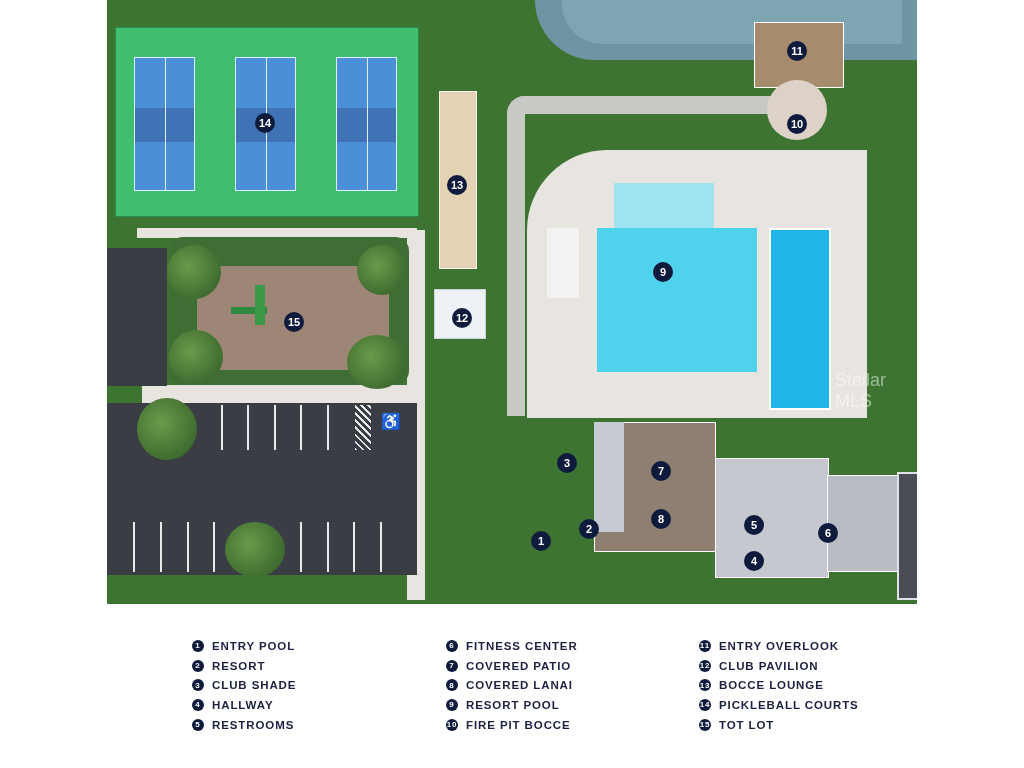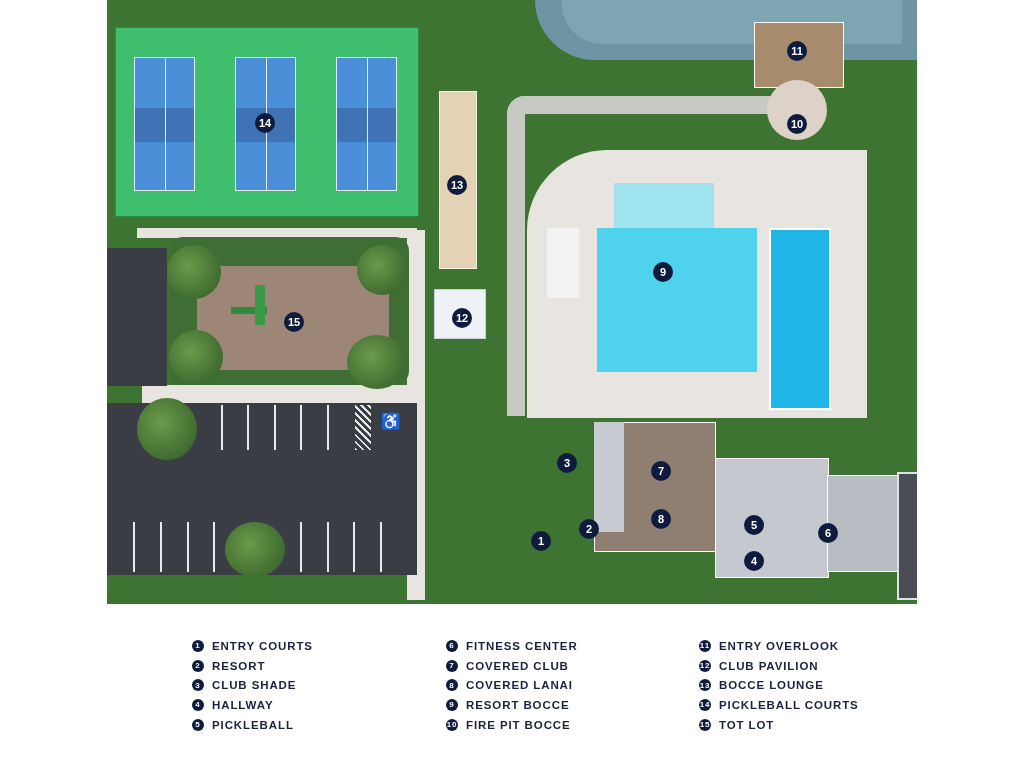--- a/index.html
+++ b/index.html
@@ -92,20 +92,21 @@
 
   <div class="abs" style="left:647px;top:22px;width:88px;height:64px;background:#a68b6c;border:1px solid #ffffff;"></div>
   <div class="abs" style="left:660px;top:80px;width:60px;height:60px;border-radius:50%;background:#ddd2c8;"></div>
 
   <div class="abs" style="left:487px;top:422px;width:120px;height:128px;background:#8f7f70;border:1px solid #ffffff;"></div>
   <div class="abs" style="left:487px;top:422px;width:30px;height:110px;background:#c7cbd2;"></div>
   <div class="abs" style="left:608px;top:458px;width:112px;height:118px;background:#c5c9cf;border:1px solid #ffffff;"></div>
   <div class="abs" style="left:720px;top:475px;width:70px;height:95px;background:#b8bdc4;border:1px solid #ffffff;"></div>
   <div class="abs" style="left:790px;top:472px;width:72px;height:124px;background:#4a4d55;border:2px solid #dfe3e8;"></div>
 
+  <div class="abs" style="left:728px;top:370px;color:rgba(255,255,255,0.5);font-size:18px;">Stellar MLS</div>
 </div>
 
 <div id="markers">
     <div class="marker" style="left: 541px; top: 541px;">1</div>
     <div class="marker" style="left: 589px; top: 529px;">2</div>
     <div class="marker" style="left: 567px; top: 463px;">3</div>
     <div class="marker" style="left: 754px; top: 561px;">4</div>
     <div class="marker" style="left: 754px; top: 525px;">5</div>
     <div class="marker" style="left: 828px; top: 533px;">6</div>
     <div class="marker" style="left: 661px; top: 471px;">7</div>
@@ -116,55 +117,55 @@
     <div class="marker" style="left: 462px; top: 318px;">12</div>
     <div class="marker" style="left: 457px; top: 185px;">13</div>
     <div class="marker" style="left: 265px; top: 123px;">14</div>
     <div class="marker" style="left: 294px; top: 322px;">15</div>
   </div>
 
 <div class="legend">
   <div class="legend-col" style="left:192px;">
     <div class="legend-item">
         <span class="legend-dot">1</span>
-        <span>ENTRY COURTS</span>
+        <span>ENTRY POOL</span>
       </div>
     <div class="legend-item">
         <span class="legend-dot">2</span>
         <span>RESORT</span>
       </div>
     <div class="legend-item">
         <span class="legend-dot">3</span>
         <span>CLUB SHADE</span>
       </div>
     <div class="legend-item">
         <span class="legend-dot">4</span>
         <span>HALLWAY</span>
       </div>
     <div class="legend-item">
         <span class="legend-dot">5</span>
-        <span>PICKLEBALL</span>
+        <span>RESTROOMS</span>
       </div>
   </div>
   <div class="legend-col" style="left:446px;">
     <div class="legend-item">
         <span class="legend-dot">6</span>
         <span>FITNESS CENTER</span>
       </div>
     <div class="legend-item">
         <span class="legend-dot">7</span>
-        <span>COVERED CLUB</span>
+        <span>COVERED PATIO</span>
       </div>
     <div class="legend-item">
         <span class="legend-dot">8</span>
         <span>COVERED LANAI</span>
       </div>
     <div class="legend-item">
         <span class="legend-dot">9</span>
-        <span>RESORT BOCCE</span>
+        <span>RESORT POOL</span>
       </div>
     <div class="legend-item">
         <span class="legend-dot">10</span>
         <span>FIRE PIT BOCCE</span>
       </div>
   </div>
   <div class="legend-col" style="left:699px;">
     <div class="legend-item">
         <span class="legend-dot">11</span>
         <span>ENTRY OVERLOOK</span>

